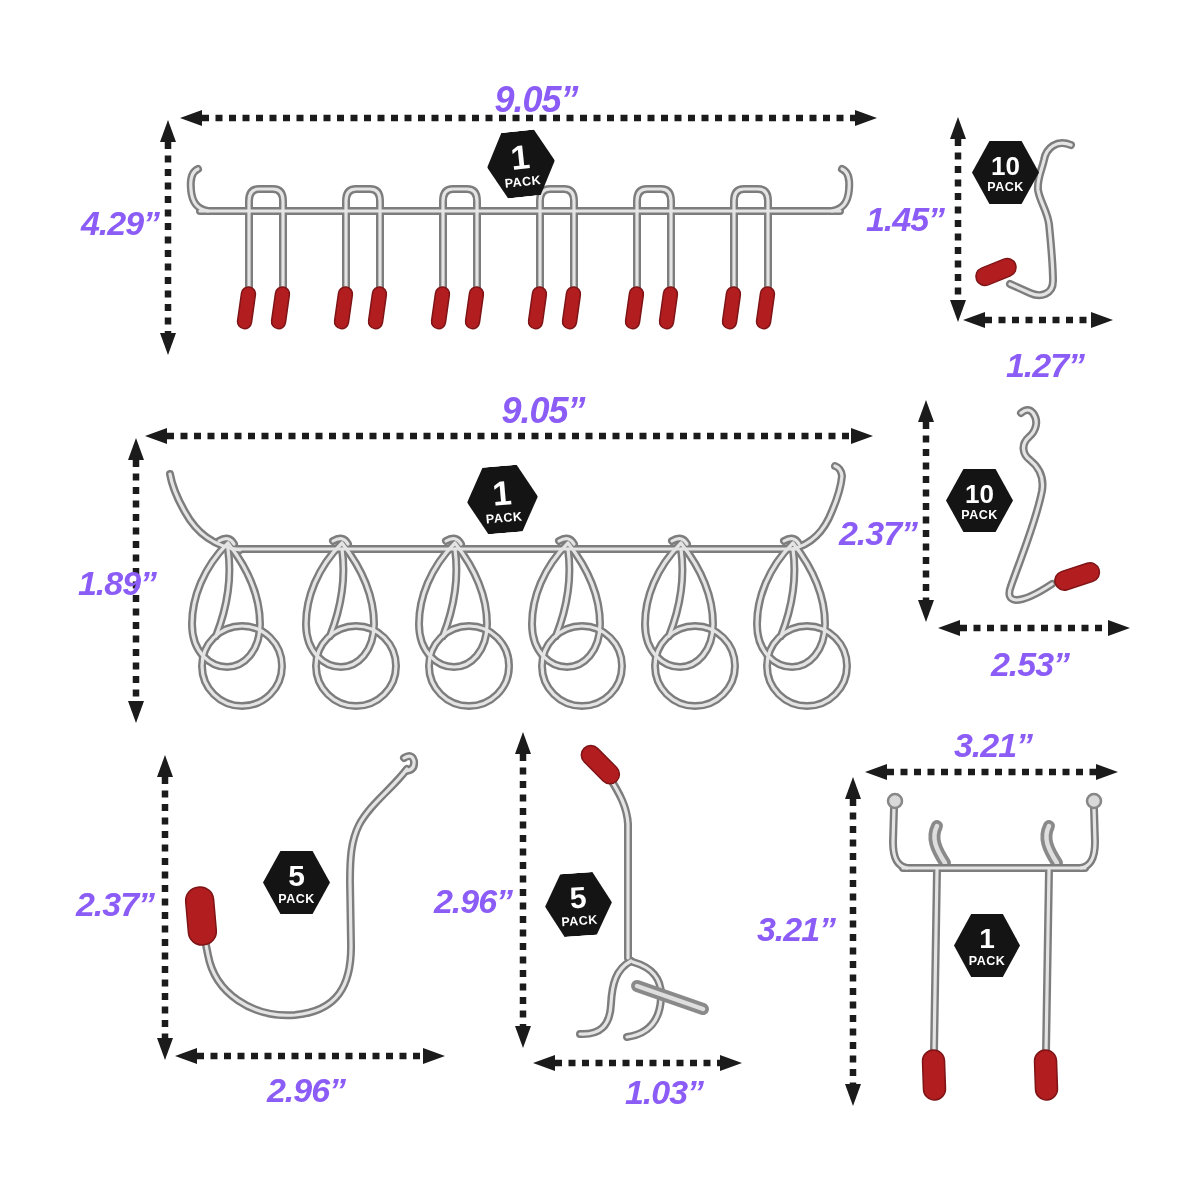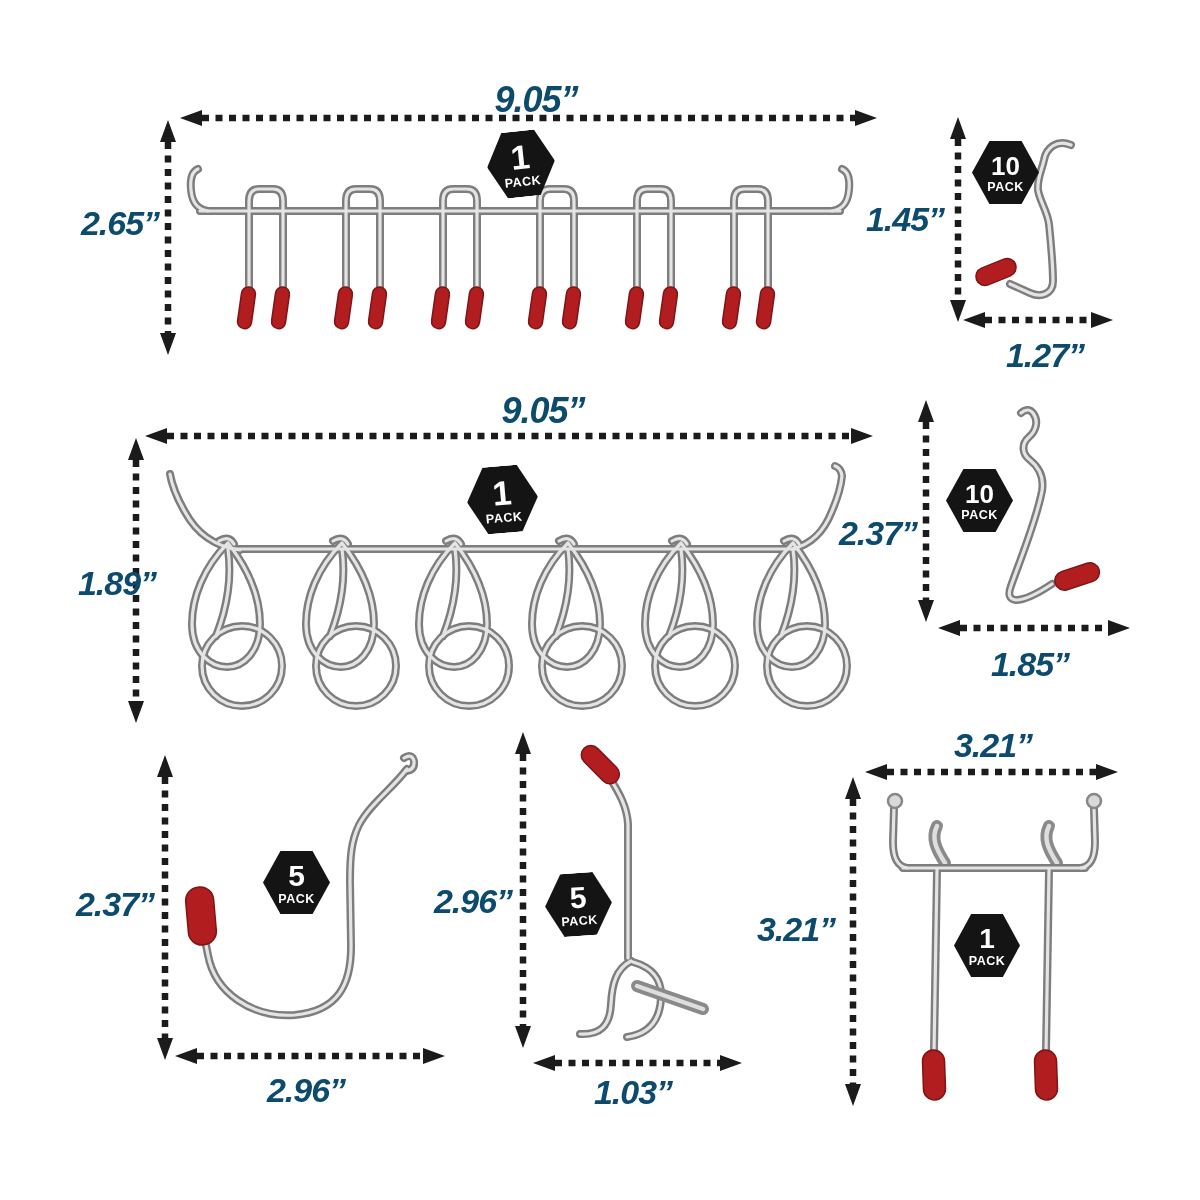--- a/index.html
+++ b/index.html
@@ -7,21 +7,21 @@
           font-family:"Liberation Sans",sans-serif;}
   #art{position:absolute;left:0;top:0;width:1200px;height:1200px;}
   .dash{stroke:#1b1b1b;stroke-width:6.5;stroke-dasharray:7 6.5;fill:none;}
   .metal{fill:none;stroke:#7d7d7d;stroke-width:8;stroke-linecap:round;stroke-linejoin:round;}
   .metal-hi{fill:none;stroke:#e4e4e4;stroke-width:3.2;stroke-linecap:round;stroke-linejoin:round;}
   .metal-thick{fill:none;stroke:#8a8a8a;stroke-width:12;stroke-linecap:round;}
   .metal-thick-hi{fill:none;stroke:#dedede;stroke-width:4.5;stroke-linecap:round;}
   .cap{fill:#b21d20;stroke:#7e1416;stroke-width:1.5;}
   .ball{fill:#d9d9d9;stroke:#878787;stroke-width:2.5;}
   .dim{position:absolute;transform:translate(-50%,-50%);font-style:italic;font-weight:700;
-       font-size:34px;color:#0c4a6e;letter-spacing:-1px;white-space:nowrap;}
+       font-size:34px;color:#8b5cf6;letter-spacing:-1px;white-space:nowrap;}
   .dim.big{font-size:36px;}
   .badge{position:absolute;display:flex;flex-direction:column;align-items:center;justify-content:center;
          background:#141414;color:#ffffff;text-align:center;
          clip-path:polygon(26% 0%,74% 0%,100% 50%,74% 100%,26% 100%,0% 50%);
          transform:rotate(var(--rot,0deg));}
   .badge .qty{font-weight:700;font-size:var(--qfs,30px);line-height:1;margin-top:1px;}
   .badge .pw{font-weight:700;font-size:12.5px;letter-spacing:.5px;line-height:1;margin-top:2px;}
 </style>
 </head>
 <body>
@@ -179,31 +179,31 @@
     <use href="#g7" class="metal"></use>
         <use href="#g7" class="metal-hi"></use>
     <circle class="ball" cx="895" cy="801" r="7"></circle>
     <circle class="ball" cx="1094" cy="801" r="7"></circle>
     <rect class="cap" x="923" y="1050" width="22" height="50" rx="11" transform="rotate(-2 934 1075)"></rect>
     <rect class="cap" x="1035" y="1050" width="22" height="50" rx="11" transform="rotate(-2 1046 1075)"></rect>
   </g>
 </svg>
 
 <div class="dim big" style="left:536px;top:100px">9.05”</div>
-<div class="dim" style="left:120px;top:223px">2.65”</div>
+<div class="dim" style="left:120px;top:223px">4.29”</div>
 <div class="dim" style="left:905px;top:219px">1.45”</div>
-<div class="dim" style="left:1045px;top:355px">1.27”</div>
+<div class="dim" style="left:1045px;top:365px">1.27”</div>
 <div class="dim big" style="left:543px;top:411px">9.05”</div>
 <div class="dim" style="left:117px;top:583px">1.89”</div>
 <div class="dim" style="left:878px;top:533px">2.37”</div>
-<div class="dim" style="left:1030px;top:664px">1.85”</div>
+<div class="dim" style="left:1030px;top:664px">2.53”</div>
 <div class="dim" style="left:115px;top:904px">2.37”</div>
 <div class="dim" style="left:306px;top:1090px">2.96”</div>
 <div class="dim" style="left:473px;top:901px">2.96”</div>
-<div class="dim" style="left:633px;top:1092px">1.03”</div>
+<div class="dim" style="left:664px;top:1092px">1.03”</div>
 <div class="dim" style="left:993px;top:745px">3.21”</div>
 <div class="dim" style="left:796px;top:929px">3.21”</div>
 
 <div class="badge" style="left:487px;top:131px;width:68px;height:66px;--rot:-6deg;--qfs:34px">
   <span class="qty">1</span>
   <span class="pw">PACK</span>
 </div>
 <div class="badge" style="left:972px;top:141px;width:67px;height:63px;--qfs:26px">
   <span class="qty">10</span>
   <span class="pw">PACK</span>

